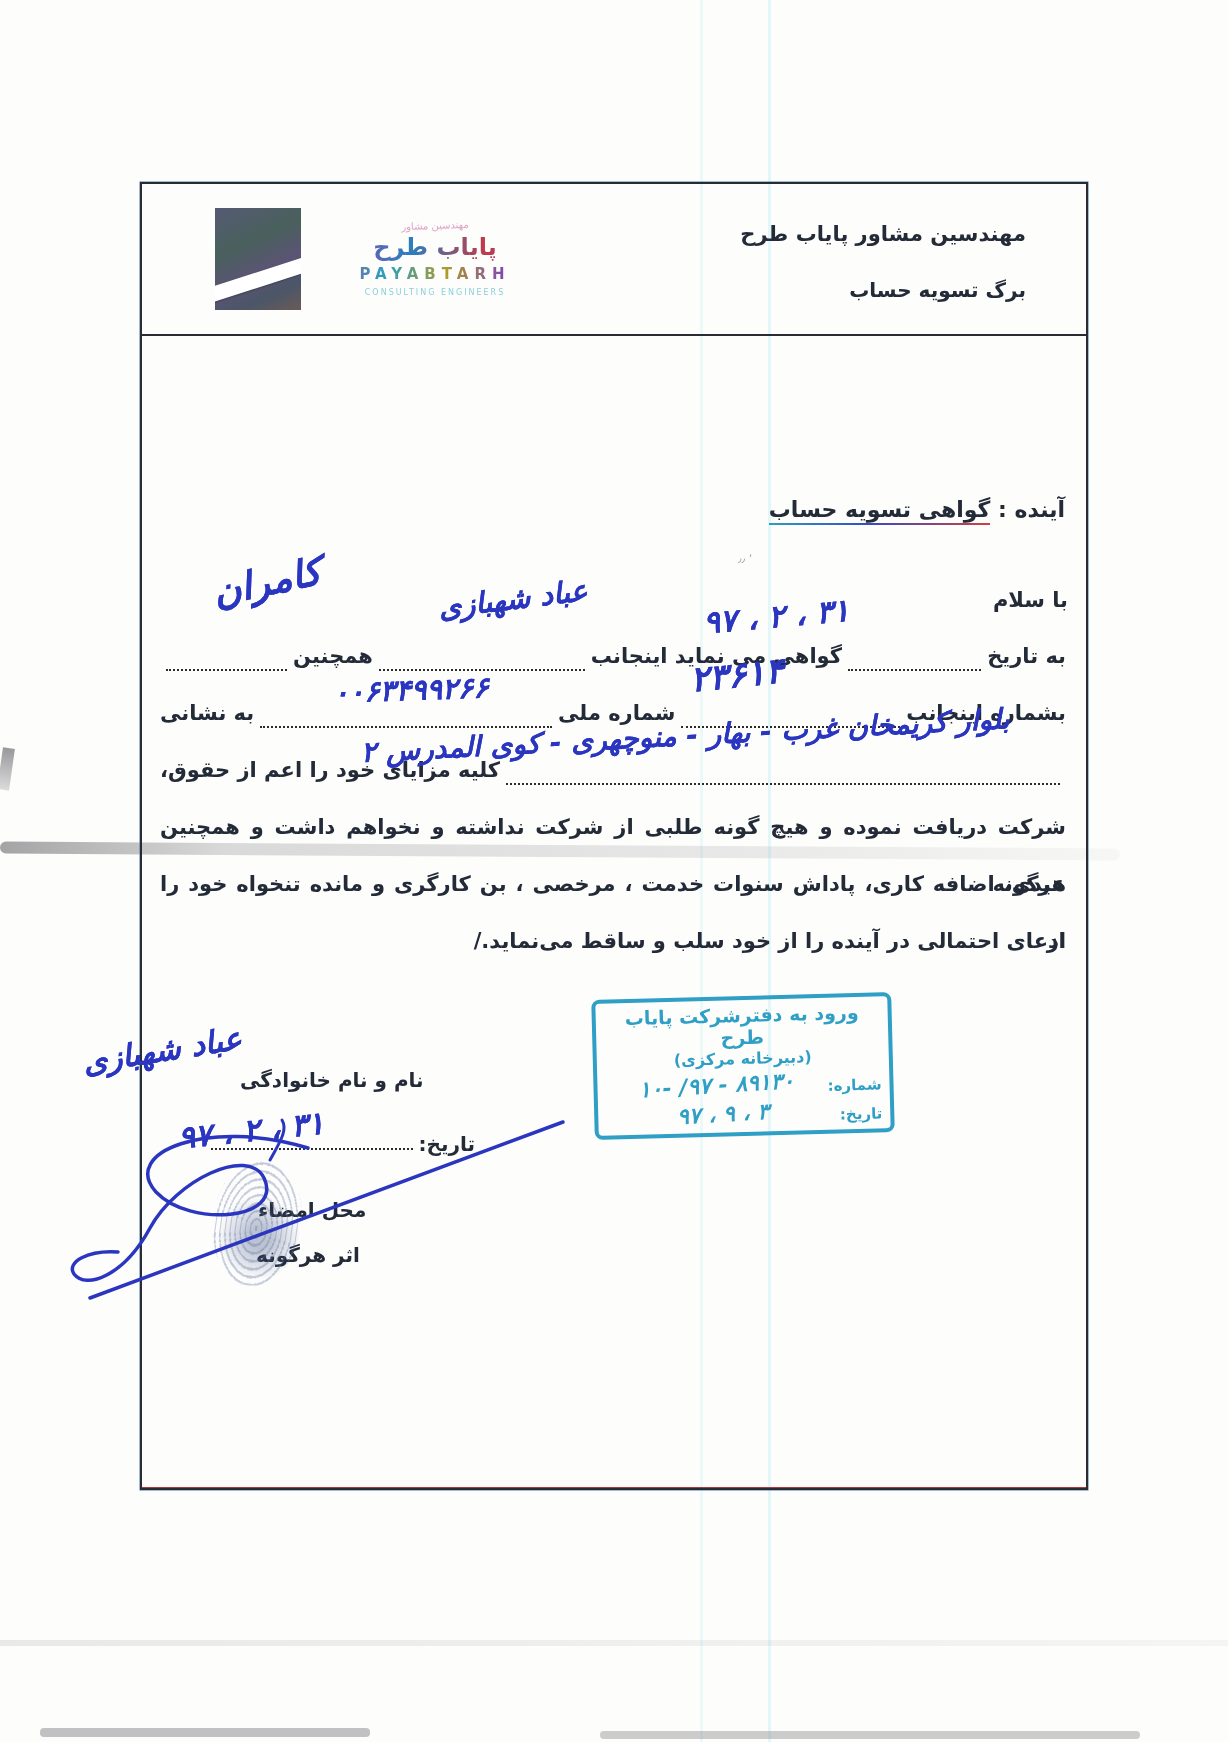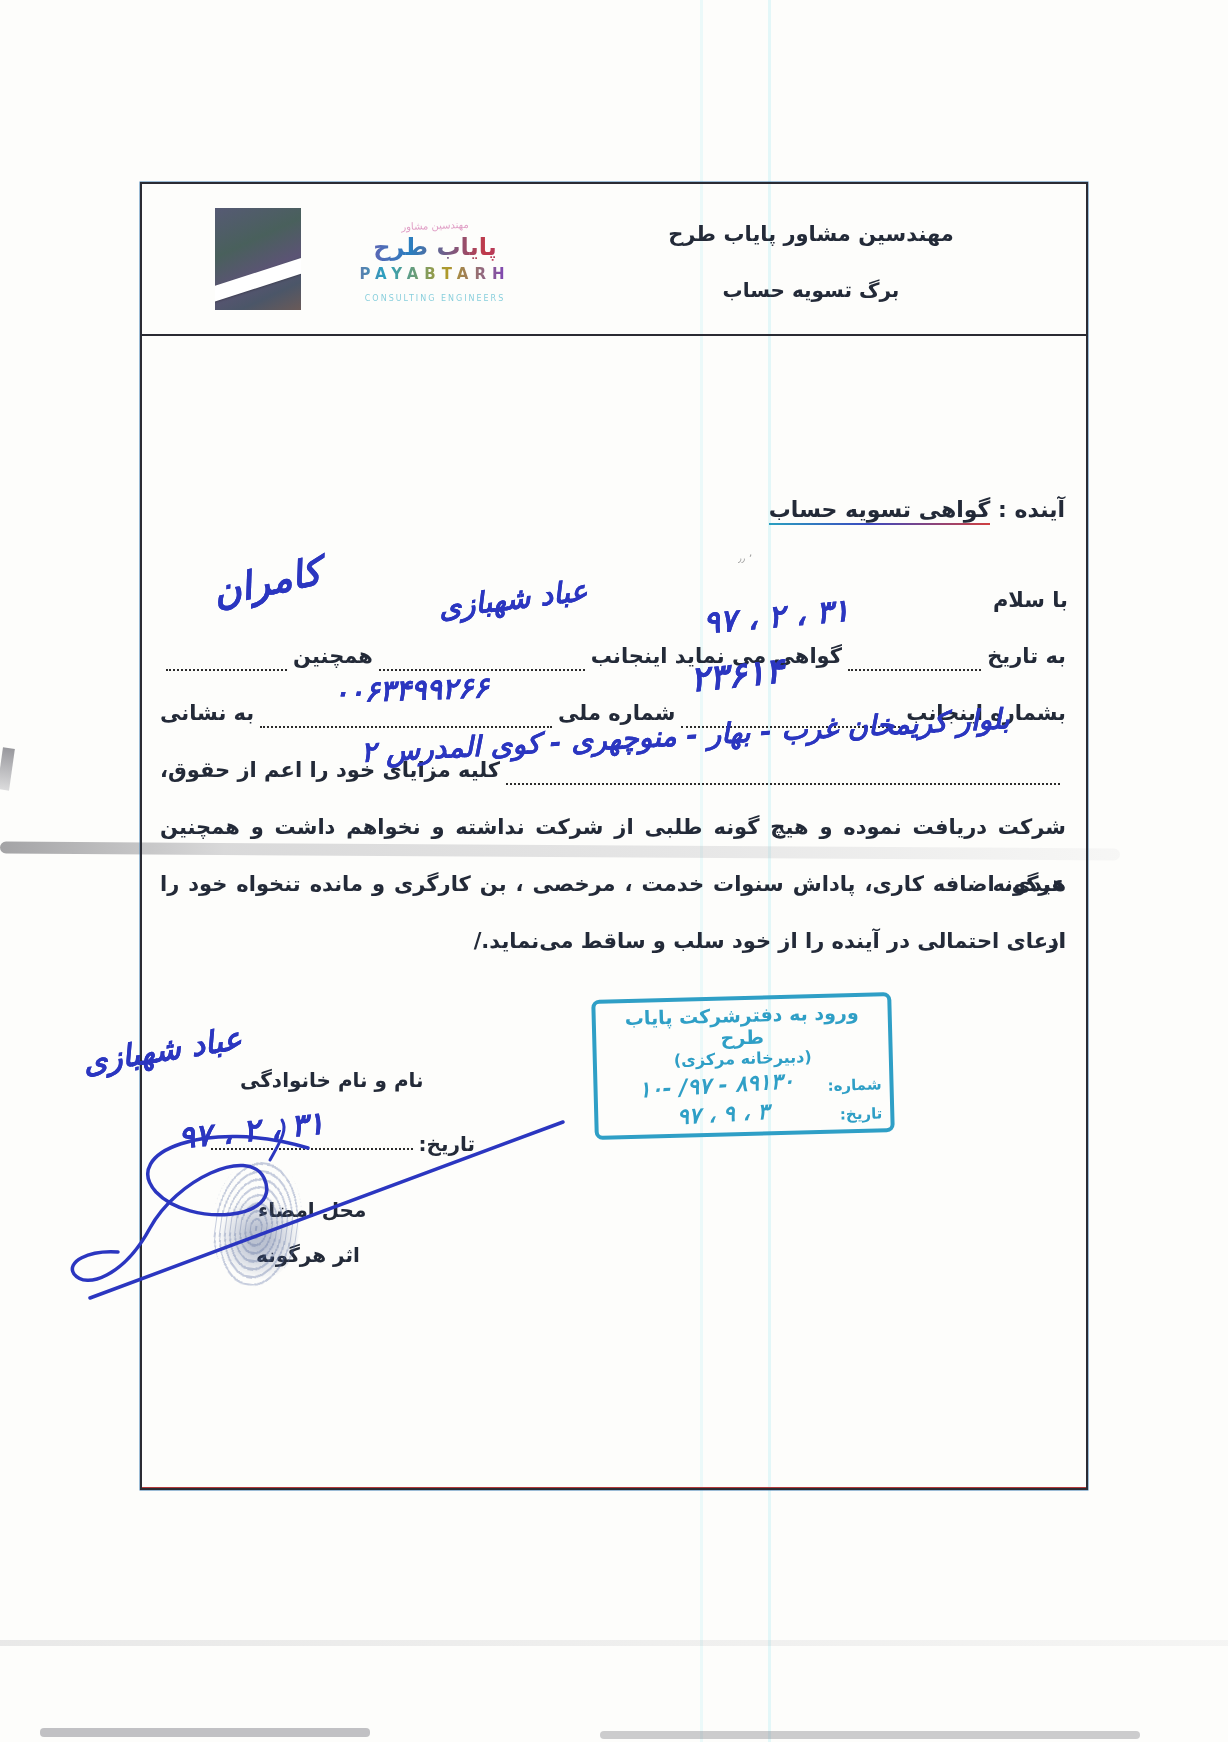--- a/index.html
+++ b/index.html
@@ -19,22 +19,22 @@
   #logo-square:after{content:"";position:absolute;left:-12px;bottom:26px;width:130px;height:15px;
      background:#fff;transform:rotate(-18deg);box-shadow:0 1px 2px rgba(0,0,0,.25);}
   .logo-texts{position:absolute;left:168px;top:36px;width:250px;text-align:center;}
   .logo-faint{font-size:10px;color:#d06aa8;opacity:.65;transform:rotate(-2deg);}
   .logo-fa{font-size:24px;font-weight:bold;margin-top:2px;
      background:linear-gradient(90deg,#b03aa0,#2a7fc0 40%,#c03a4a 70%,#7a3fc0);
      -webkit-background-clip:text;background-clip:text;color:transparent;}
   .logo-en{font-size:15px;font-weight:bold;letter-spacing:6px;margin-top:4px;
      background:linear-gradient(90deg,#c03a8a,#2aa0c0 30%,#b09a2a 55%,#7a3fc0 80%,#c04040);
      -webkit-background-clip:text;background-clip:text;color:transparent;}
-  .logo-sub{font-size:8px;letter-spacing:2px;color:#3ab0c8;opacity:.6;margin-top:11px;}
-  .hdr-right{position:absolute;right:60px;top:38px;width:430px;text-align:center;direction:rtl;}
+  .logo-sub{font-size:8px;letter-spacing:2px;color:#3ab0c8;opacity:.6;margin-top:5px;}
+  .hdr-right{position:absolute;right:60px;top:38px;width:430px;direction:rtl;}
   .hdr-line1{font-size:21px;font-weight:bold;}
   .hdr-line2{font-size:20px;font-weight:bold;margin-top:32px;}
   
   #subject{position:absolute;right:163px;top:497px;direction:rtl;font-size:22px;font-weight:bold;}
   #subject .u{display:inline-block;padding-bottom:3px;
      border-bottom:0;background:linear-gradient(90deg,#2aa0c0,#3a49c0 45%,#d04040) bottom/100% 2.5px no-repeat;}
   #salutation{position:absolute;right:160px;top:588px;direction:rtl;font-size:21px;font-weight:bold;margin-left:28px;}
   
   #para{position:absolute;left:160px;top:628px;width:906px;direction:rtl;font-size:21px;
         font-weight:700;line-height:57px;}

